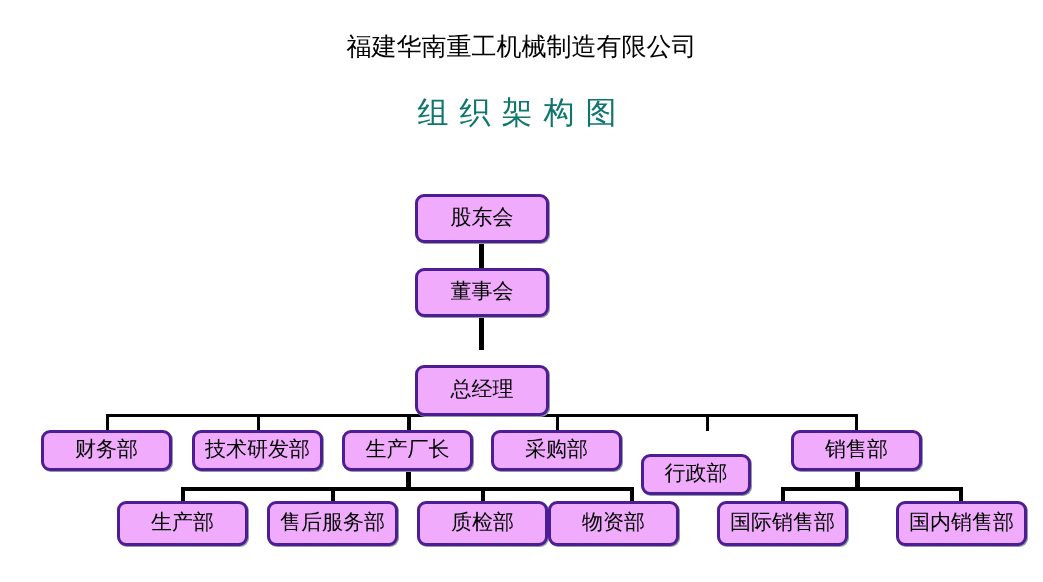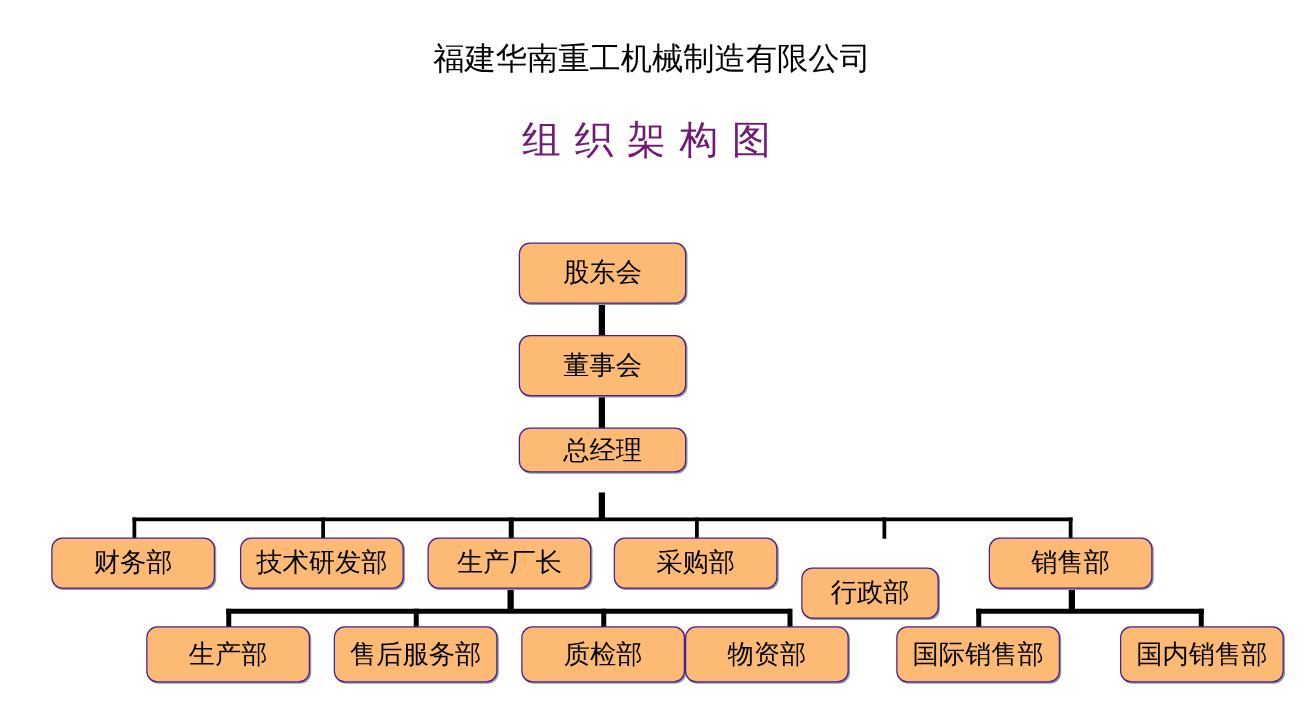--- a/index.html
+++ b/index.html
@@ -27,38 +27,38 @@
   .title-line1 {
     font-size: 25px;
     line-height: 1;
     color: #000000;
     font-family: "DejaVu Serif", "Liberation Serif", serif;
     white-space: nowrap;
   }
   .title-line2 {
     font-size: 31px;
     line-height: 1;
-    color: #701a75;
+    color: #0f766e;
     letter-spacing: 11px;
     padding-left: 2px;
     font-family: "DejaVu Serif", "Liberation Serif", serif;
     white-space: nowrap;
   }
   .node {
     position: absolute;
     box-sizing: border-box;
-    background: #fdba74;
-    border: 1px solid #4c1d95;
+    background: #f0abfc;
+    border: 3px solid #4c1d95;
     border-radius: 9px;
     box-shadow: 1px 1px 0 0 #8e9ea0;
     display: flex;
     align-items: center;
     justify-content: center;
     color: #000000;
-    font-family: Liberation Serif, serif;
+    font-family: Liberation Mono, monospace;
     font-size: 21px;
     line-height: 1;
     white-space: nowrap;
     z-index: 2;
   }
   .conn {
     position: absolute;
     background: #000000;
     z-index: 1;
   }
@@ -104,21 +104,21 @@
   <div class="conn" style="left:959px; top:487px; width:4px; height:15px;"></div>
 
   <div class="node" style="left:415px; top:194px; width:134px; height:49px;">
     <span>股东会</span>
   </div>
 
   <div class="node" style="left:415px; top:268px; width:134px; height:49px;">
     <span>董事会</span>
   </div>
 
-  <div class="node" style="left:415px; top:342px; width:134px; height:36px;justify-content:center;">
+  <div class="node" style="left:415px; top:365px; width:134px; height:51px;justify-content:center;">
     <span>总经理</span>
   </div>
 
   <div class="node" style="left:41px; top:430px; width:131px; height:41px;">
     <span>财务部</span>
   </div>
   <div class="node" style="left:192px; top:430px; width:131px; height:41px;">
     <span>技术研发部</span>
   </div>
   <div class="node" style="left:342px; top:430px; width:131px; height:41px;">

